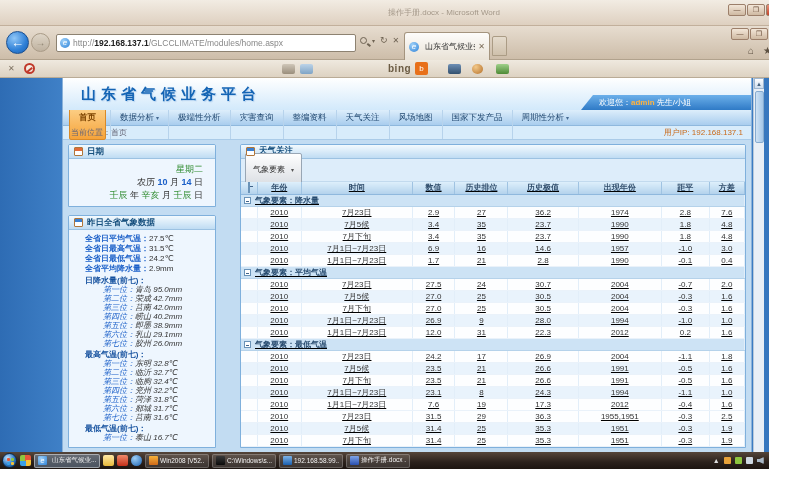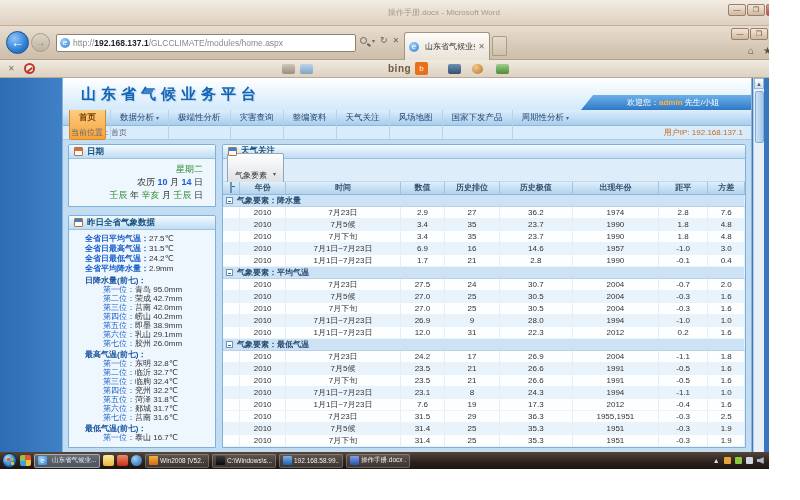--- a/index.html
+++ b/index.html
@@ -63,68 +63,68 @@
   .sb-thumb{position:absolute;left:1px;top:13px;width:9px;height:52px;border-radius:2px;
     background:linear-gradient(90deg,#cfe2f4,#a3c6e8);border:1px solid #86abd0;}
 
   .site{position:absolute;left:62px;top:0;width:690px;height:374px;background:#c2dcf2;overflow:hidden;
     border-left:1px solid #8ab2da;border-right:1px solid #8ab2da;}
   .site-header{position:relative;height:32px;background:linear-gradient(#ffffff,#d2e9fb);}
   .site-title{position:absolute;left:18px;top:7px;font-size:15px;font-weight:bold;color:#1464b4;
     letter-spacing:5px;text-shadow:1px 1px 1px rgba(180,210,240,.9);white-space:nowrap;}
   .welcome{position:absolute;right:0;bottom:0;height:15px;min-width:170px;padding:0 4px 0 18px;
     background:linear-gradient(#6cb0ea,#2f7ac6);clip-path:polygon(12px 0,100% 0,100% 100%,0 100%);
-    color:#fff;font-size:8px;line-height:15px;white-space:nowrap;text-align:center;}
+    color:#fff;font-size:8px;line-height:15px;white-space:nowrap;text-align:left;}
   .welcome .user{color:#ffb340;font-weight:bold;}
 
   .main-nav{height:16px;background:linear-gradient(#ddeefb,#a9cdee);display:flex;align-items:center;
     padding-left:6px;border-bottom:1px solid #8fb8dd;}
   .nav-item{font-size:8.5px;color:#234a72;padding:15px 9px;white-space:nowrap;border-left:1px solid #b7d3ec;}
   .nav-item:first-child{border-left:none;}
   .nav-item.active{background:linear-gradient(#ffe0a3,#f5a33a);border:1px solid #d98a28;border-radius:2px;
     color:#7c4300;font-weight:bold;margin-right:4px;}
   .nav-arrow{font-size:6px;color:#456a92;margin-left:2px;}
 
   .breadcrumb-bar{height:14px;background:#d8ecfb;border-bottom:1px solid #aacbe8;
     display:flex;align-items:center;font-size:8px;padding:0 8px;}
   .crumb{color:#667;}
   .crumb-right{margin-left:auto;display:flex;gap:16px;color:#c96a1a;}
 
-  .content{display:flex;gap:6px;padding:4px 5px;height:312px;}
+  .content{display:flex;gap:24px;padding:4px 5px;height:312px;}
 
   .panel{border:1px solid #7fb0dc;background:#eef6fe;border-radius:2px 2px 0 0;overflow:hidden;}
   .panel-header{height:14px;background:linear-gradient(#f3fafe,#bfdcf3);border-bottom:1px solid #9cc2e2;
     display:flex;align-items:center;gap:4px;padding:0 5px;font-size:8.5px;font-weight:bold;color:#17507e;}
   .ph-icon{width:9px;height:9px;border:1px solid #b0763a;border-radius:1px;background:#fff;position:relative;flex:0 0 auto;}
   .ph-icon::before{content:"";position:absolute;left:0;top:0;right:0;height:3px;background:#e06a3a;}
   .ph-icon.doc::before{background:#3a7fd0;}
 
   .sidebar{width:148px;flex:0 0 auto;display:flex;flex-direction:column;gap:8px;}
   .cal-body{padding:4px 12px 4px 4px;text-align:right;font-size:9px;line-height:13px;white-space:nowrap;}
   .seg-b{color:#1a5fc8;font-weight:bold;}
   .seg-d{color:#333;}
   .seg-g{color:#2e8b2e;font-weight:normal;}
   .yest-panel{flex:1;}
   .yest-body{padding:4px 4px 0 16px;font-size:8px;white-space:nowrap;overflow:hidden;}
   .stat-line{line-height:10px;}
   .stat-line .lbl{color:#1a5fc8;font-weight:bold;}
   .stat-line .val{color:#333;}
   .sec-title{line-height:9px;margin-top:2px;color:#14509e;font-weight:bold;}
-  .rank-line{line-height:9px;padding-left:18px;}
+  .rank-line{line-height:9px;padding-left:18px;font-style:italic;}
   .rank-line .lbl{color:#1a5fc8;}
   .rank-line .val{color:#333;}
 
   .main-panel{flex:1;display:flex;flex-direction:column;}
   .tool-strip{height:23px;background:#ddedfa;border-bottom:1px solid #c2daee;display:flex;align-items:center;padding:0 4px;}
-  .elem-btn{height:15px;display:inline-flex;gap:4px;padding:16px 7px;
+  .elem-btn{height:15px;display:inline-flex;align-items:center;gap:4px;padding:16px 7px;
     background:linear-gradient(#fefefe,#d9dde2);border:1px solid #98a6b4;border-radius:2px;
     font-size:8px;color:#333;}
   .elem-btn .nav-arrow{color:#555;}
 
-  table.wt{width:100%;border-collapse:collapse;table-layout:fixed;background:#fdfeff;}
+  table.wt{width:100%;border-collapse:collapse;table-layout:fixed;background:#fdfeff;text-decoration:underline;}
   table.wt th{height:13px;background:linear-gradient(#ddeffb,#b3d2ec);border-right:1px solid #9fc3e2;border-bottom:1px solid #8fb8dd;
     font-size:8px;color:#33506e;font-weight:bold;padding:0;white-space:nowrap;overflow:hidden;}
   table.wt td{height:11px;font-size:8px;color:#333;text-align:center;padding:0;
     border-right:1px solid #e2eef9;border-bottom:1px solid #eaf2fa;white-space:nowrap;overflow:hidden;}
   tr.data-row.alt td{background:#e9f3fc;}
   tr.group-row td{background:#cde3f5;text-align:left;color:#264a6e;font-weight:bold;border-bottom:1px solid #b5d2ea;}
   .gwrap{display:flex;align-items:center;gap:4px;padding-left:3px;}
   .gbox{width:7px;height:7px;border:1px solid #6a93b8;background:#fff;position:relative;flex:0 0 auto;}
   .gbox::after{content:"";position:absolute;left:1px;top:2.5px;width:3px;height:1px;background:#41648a;}
 

